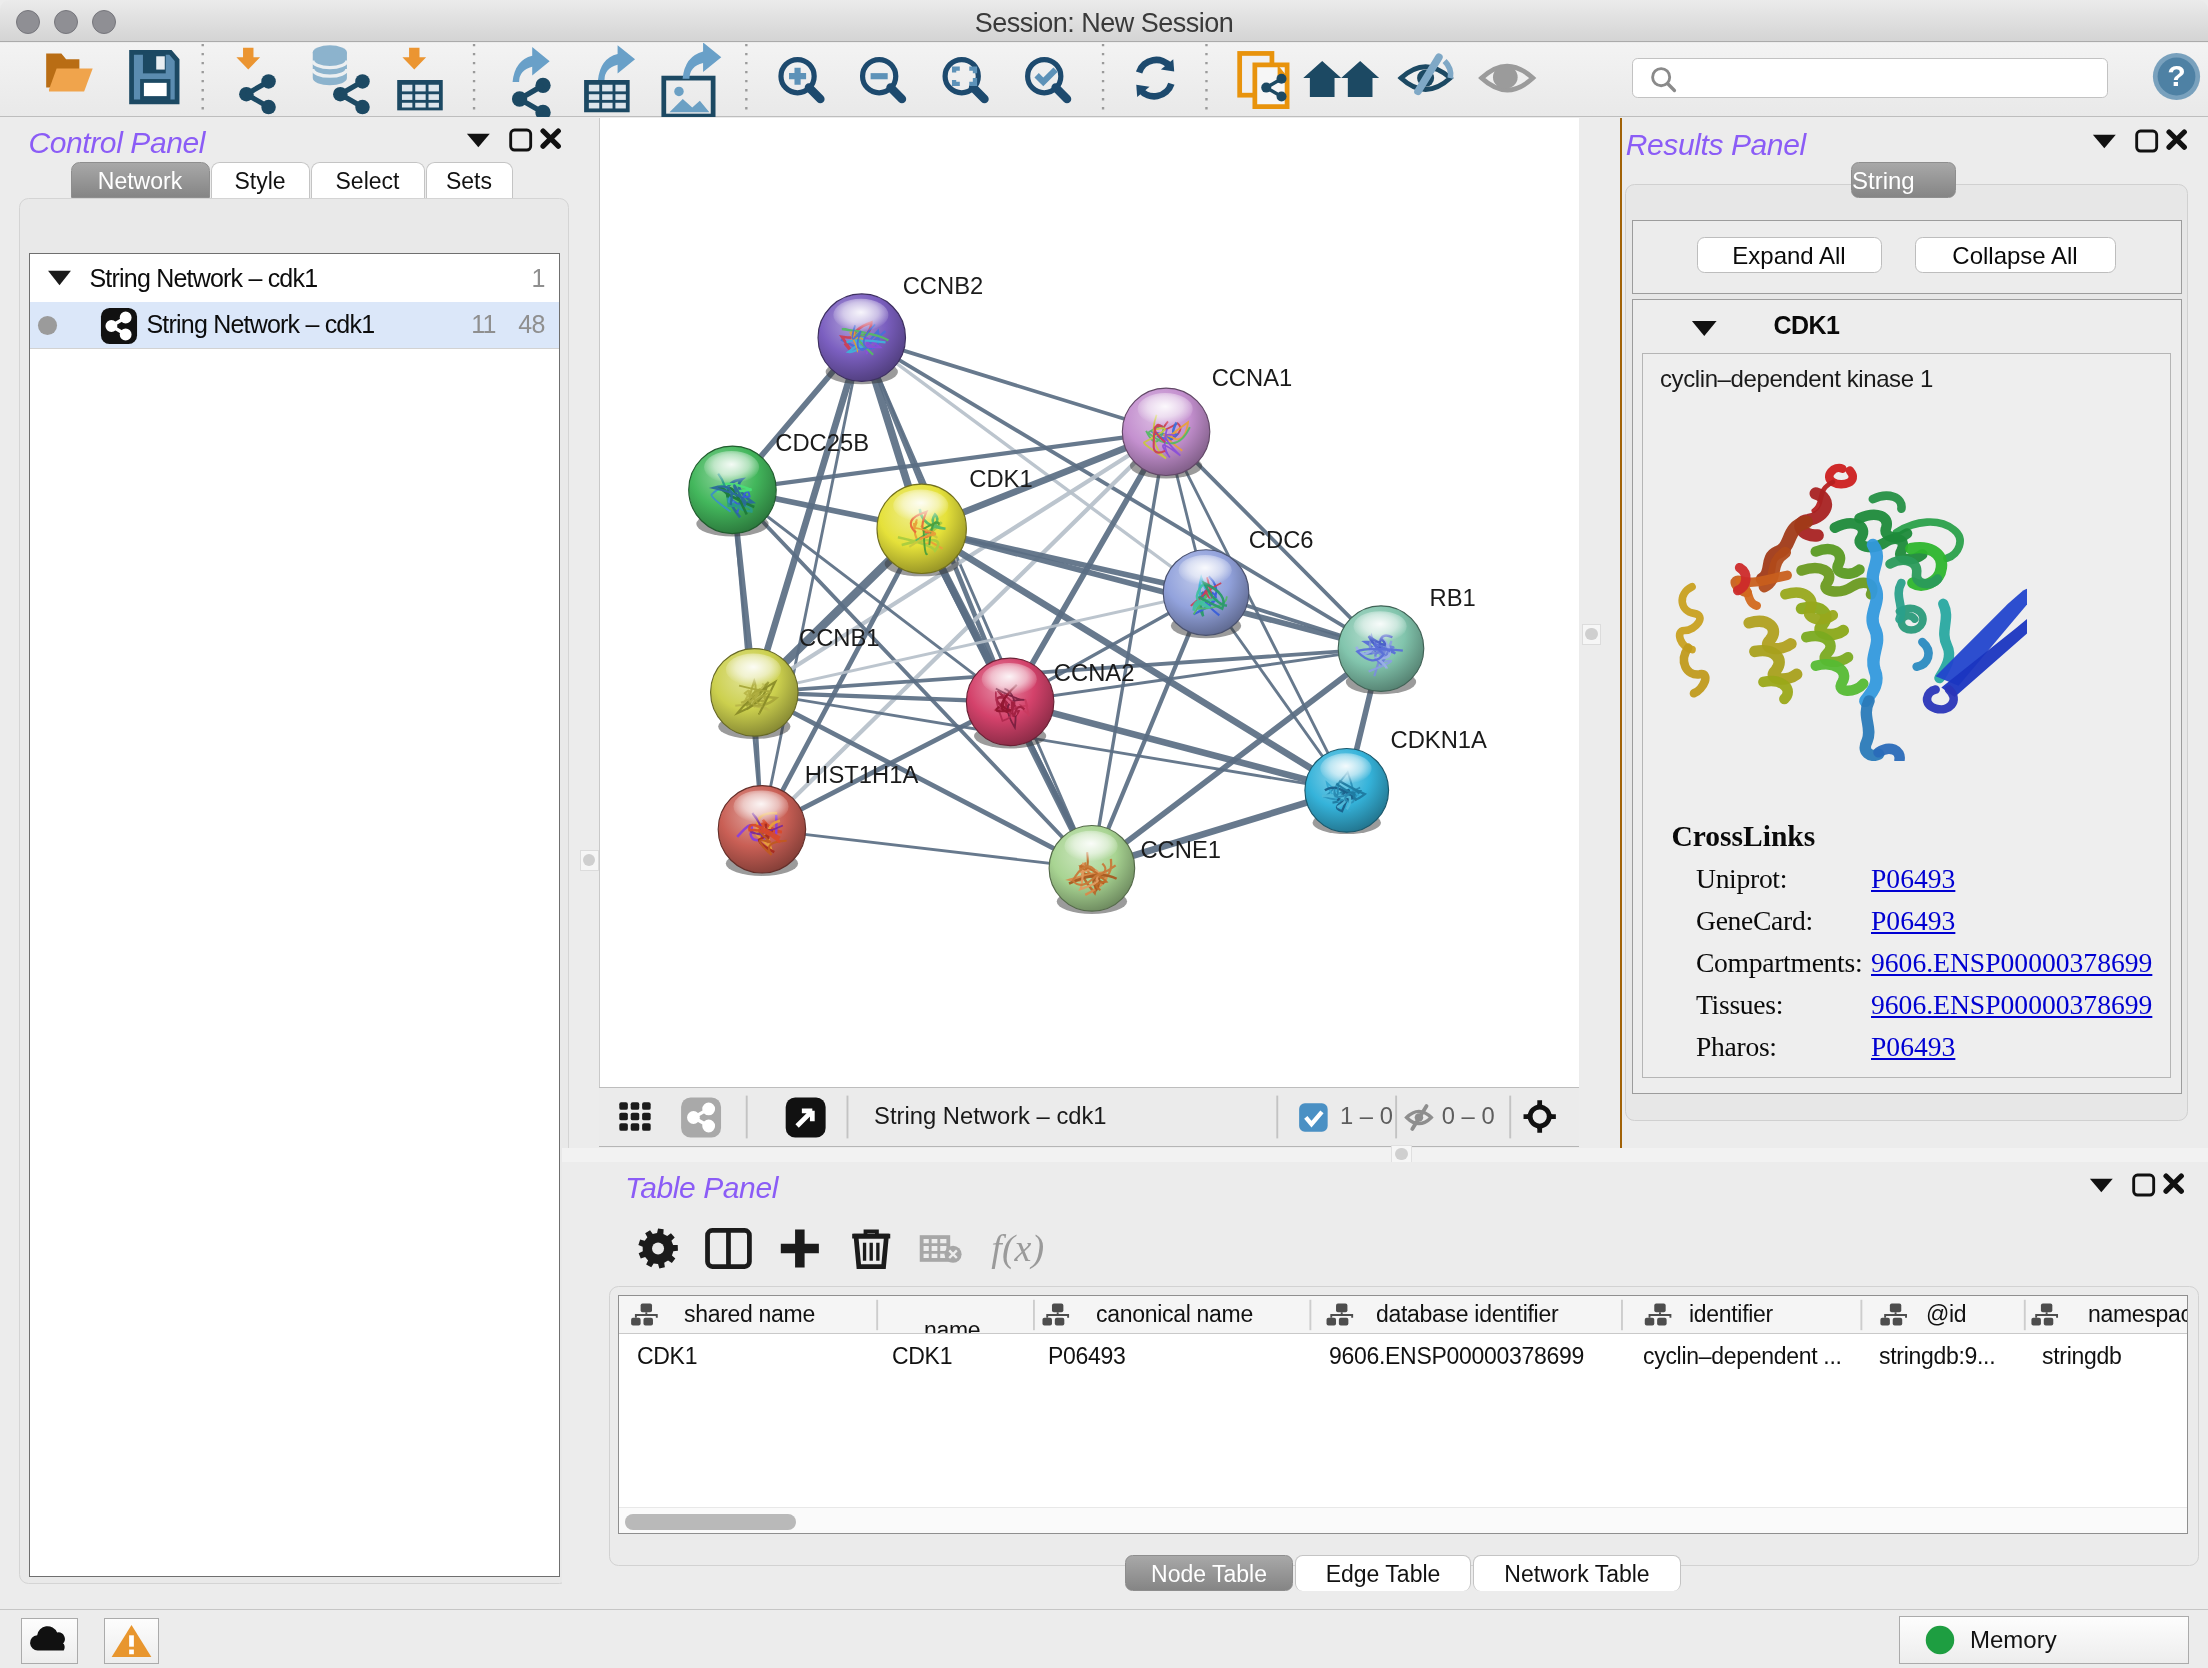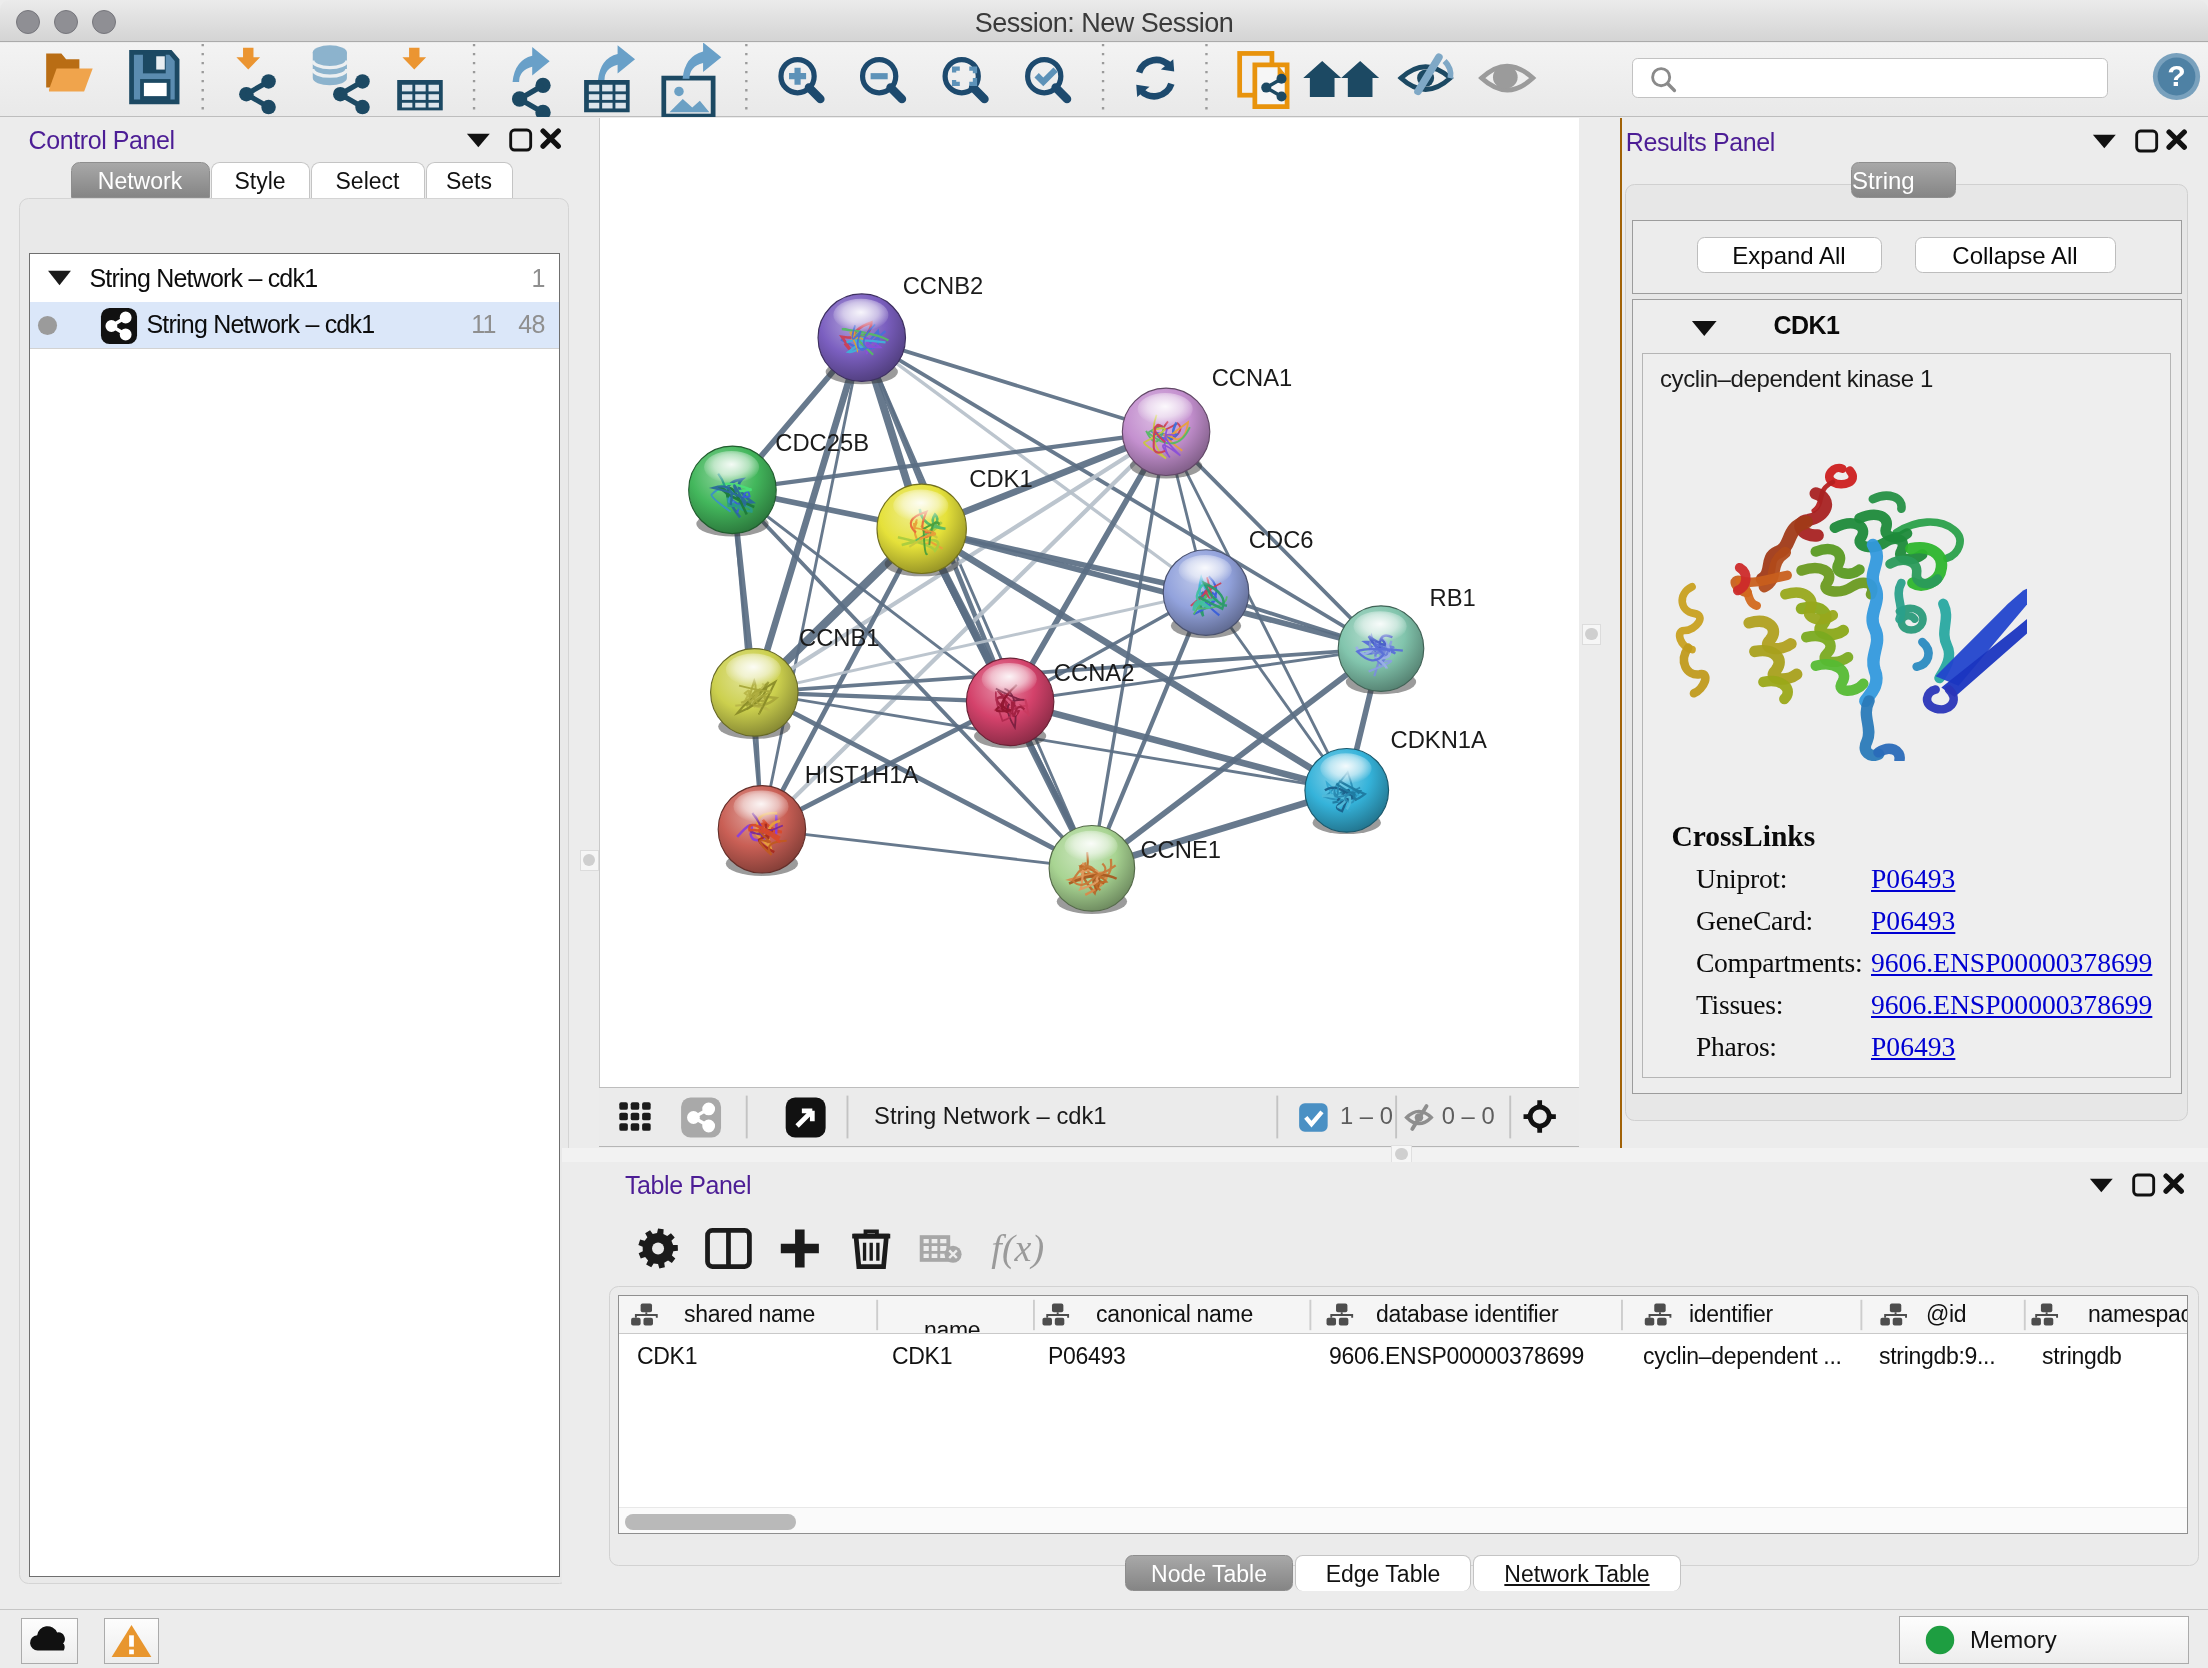--- a/index.html
+++ b/index.html
@@ -18,21 +18,21 @@
 
   
   #toolbar { left:0; top:43px; width:2208px; height:74px;
     background:linear-gradient(#f3f3f3,#e9e9e9); border-bottom:1px solid #bdbdbd; }
   .tbi { position:absolute; top:12.4px; }
   #searchbox { position:absolute; left:1632px; top:15px; width:476px; height:40px;
     background:#ffffff; border:1px solid #c2c2c2; border-radius:5.7px; }
 
   
   #cpanel { left:9.5px; top:118px; width:552px; height:1491px; background:#ececec; }
-  .ptitle { font-size:25px; color:#4c1d95; letter-spacing:-0.4px; }
+  .ptitle { font-size:30px; color:#8b5cf6; letter-spacing:-0.4px;font-style:italic; }
 
   
   .tab { position:absolute; height:36px; font-size:23px; text-align:center;
     border:1px solid #c4c4c4; border-bottom:none; background:#ffffff; color:#111;
     border-radius:8.6px 8.6px 0 0; line-height:36px; }
   .tabsel { background:linear-gradient(#a8a8a8,#858585); color:#fff; border:1px solid #8e8e8e; }
 
   
   #netview { left:599px; top:118px; width:980px; height:969px; background:#ffffff;
     border-left:1px solid #c9c9c9; }
@@ -776,21 +776,21 @@
       <span class="abs" style="left:1260px; top:7.6px;">stringdb:9...</span>
       <span class="abs" style="left:1423px; top:7.6px;">stringdb</span>
     </div>
     <div class="abs" style="left:0; top:211px; width:1568px; height:26px; background:#fafafa; border-top:1px solid #e8e8e8;">
       <div class="abs" style="left:5.7px; top:5.7px; width:171px; height:16px; background:#b9b9b9; border-radius:8.6px;"></div>
     </div>
   </div>
 
   <div class="tab tabsel" style="left:563px; top:393px; width:168px; border-radius:7.6px;">Node Table</div>
   <div class="tab" style="left:733px; top:393px; width:176px; border-radius:7.6px;">Edge Table</div>
-  <div class="tab" style="left:911px; top:393px; width:208px; border-radius:7.6px;text-decoration:underline;">Network Table</div>
+  <div class="tab" style="left:911px; top:393px; width:208px; border-radius:7.6px;">Network Table</div>
 </div>
 
 <svg width="0" height="0">
     <defs>
       <g id="gearicon">
         <path d="M0.0 -20.0 L5.6 -19.2 L5.3 -14.6 L9.2 -12.5 L12.9 -15.3 L16.7 -11.1 L13.4 -7.8 L15.1 -3.6 L19.7 -3.5 L19.9 2.2 L15.3 2.7 L13.9 6.9 L17.3 10.0 L13.8 14.5 L10.0 11.9 L6.2 14.2 L6.8 18.8 L1.3 20.0 L0.0 15.5 L-4.4 14.9 L-6.8 18.8 L-11.9 16.1 L-10.0 11.9 L-12.9 8.6 L-17.3 10.0 L-19.4 4.7 L-15.3 2.7 L-15.4 -1.7 L-19.7 -3.5 L-17.9 -8.9 L-13.4 -7.7 L-10.7 -11.2 L-12.9 -15.3 L-8.0 -18.3 L-5.3 -14.6 L-1.0 -15.5 Z" fill="#1b1b1b"></path>
         <circle cx="0" cy="0" r="6" fill="#e8e8e8"></circle>
       </g>
   <g id="treeicon">
     <rect x="10" y="0" width="12" height="9" rx="2" fill="#4d4d4d"></rect>

